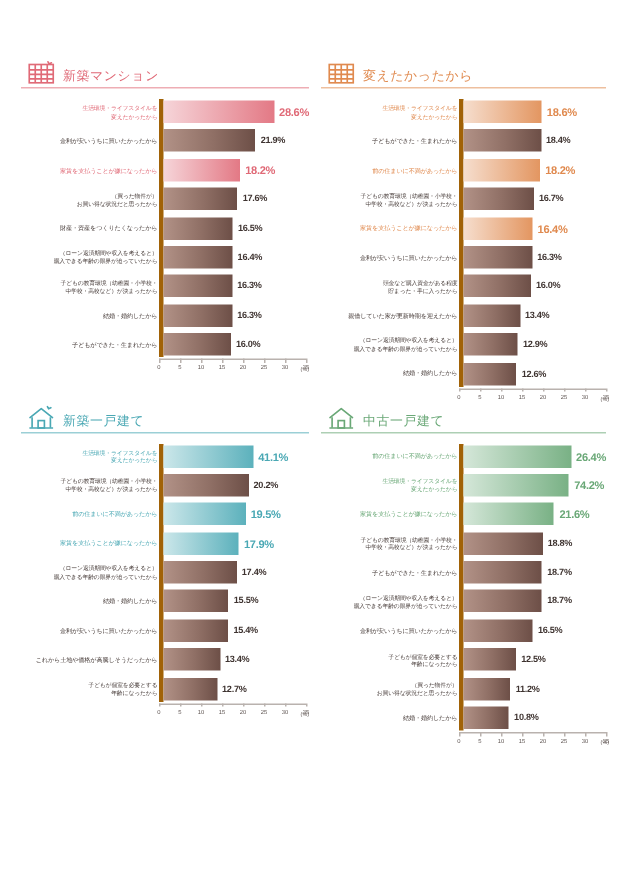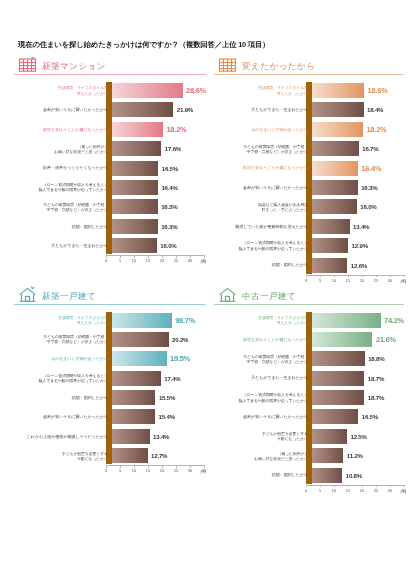--- a/index.html
+++ b/index.html
@@ -20,21 +20,21 @@
   .panel.left{padding-left:2px;}
 
   
   .p-head{display:flex;align-items:flex-end;gap:5px;padding:0 0 2px 4px;}
   .p-icon{width:19px;height:16px;flex:0 0 auto;display:block;}
   .p-title{font-size:8.6px;letter-spacing:0.4px;line-height:1;padding-bottom:1px;}
   .p-rule{height:1px;width:100%;margin:0 0 7px 0;}
 
   
   .chart{position:relative;padding-left:92px;box-sizing:border-box;}
-  .rows{position:relative;border-left:6px solid #a16207;}
+  .rows{position:relative;border-left:3px solid #a16207;}
   .row{display:flex;align-items:center;height:17px;margin-bottom:2.4px;position:relative;}
   .row:last-child{margin-bottom:0;}
   .r-label{
     position:absolute;right:100%;width:92px;padding-right:4px;box-sizing:border-box;
     text-align:right;font-size:4.1px;line-height:1.32;color:#463b38;letter-spacing:-0.1px;
   }
   .r-label.multi{font-size:3.9px;}
   .bar{height:15px;border-radius:0;}
   .r-val{font-size:6.1px;font-weight:bold;color:#3e3330;margin-left:3.5px;white-space:nowrap;letter-spacing:-0.2px;}
 
@@ -49,21 +49,20 @@
   .unit{position:absolute;right:-2px;top:5.2px;font-size:3.6px;color:#5d5350;}
 
   
   .bar.neutral{background:linear-gradient(90deg,#b29287 0%,#8f6f65 55%,#6d4f47 100%);}
 </style>
 </head>
 <body>
 
 <div class="page">
 
-  <div class="doc-title">現在の住まいを探し始めたきっかけは何ですか？（複数回答／上位 10 項目）</div>
 
   <div class="grid" id="grid">
       <div class="panel left">
         <div class="p-head">
           <span class="p-icon"><svg viewBox="0 0 19 16" width="19" height="16">
               <rect x="1.5" y="3" width="16" height="12.2" stroke="#e06a77" fill="none" stroke-width="1.1"></rect>
               <line x1="1.5" y1="6.6" x2="17.5" y2="6.6" stroke="#e06a77" fill="none" stroke-width="1.1"></line>
               <line x1="1.5" y1="9.6" x2="17.5" y2="9.6" stroke="#e06a77" fill="none" stroke-width="1.1"></line>
               <line x1="1.5" y1="12.6" x2="17.5" y2="12.6" stroke="#e06a77" fill="none" stroke-width="1.1"></line>
               <line x1="5.5" y1="3" x2="5.5" y2="15.2" stroke="#e06a77" fill="none" stroke-width="1.1"></line>
@@ -244,31 +243,36 @@
               <path d="M13.6 1.1 L14.4 2.5 L15.9 1.8" stroke="#4aa8b4" fill="none" stroke-width="1.1" stroke-linecap="round"></path>
             </svg></span>
           <span class="p-title" style="color: rgb(74, 168, 180);">新築一戸建て</span>
         </div>
         <div class="p-rule" style="background: rgb(155, 207, 214);"></div>
         <div class="chart">
           <div class="rows">
             <div class="row hl">
               <div class="r-label multi" style="color: rgb(74, 168, 180);">生活環境・ライフスタイルを<br>変えたかったから</div>
               <div class="bar" style="width: 59.64px; background: linear-gradient(90deg, rgb(204, 231, 234) 0%, rgb(92, 177, 188) 100%);"></div>
-              <div class="r-val" style="color: rgb(74, 168, 180);">98.7%</div>
+              <div class="r-val" style="color: rgb(74, 168, 180);">41.1%</div>
             </div>
             <div class="row">
               <div class="r-label multi">子どもの教育環境（幼稚園・小学校・<br>中学校・高校など）が決まったから</div>
               <div class="bar neutral" style="width: 56.56px;"></div>
               <div class="r-val">20.2%</div>
             </div>
             <div class="row hl">
               <div class="r-label" style="color: rgb(74, 168, 180);">前の住まいに不満があったから</div>
               <div class="bar" style="width: 54.6px; background: linear-gradient(90deg, rgb(204, 231, 234) 0%, rgb(92, 177, 188) 100%);"></div>
               <div class="r-val" style="color: rgb(74, 168, 180);">19.5%</div>
+            </div>
+            <div class="row hl">
+              <div class="r-label" style="color: rgb(74, 168, 180);">家賃を支払うことが嫌になったから</div>
+              <div class="bar" style="width: 50.12px; background: linear-gradient(90deg, rgb(204, 231, 234) 0%, rgb(92, 177, 188) 100%);"></div>
+              <div class="r-val" style="color: rgb(74, 168, 180);">17.9%</div>
             </div>
             <div class="row">
               <div class="r-label multi">（ローン返済期間や収入を考えると）<br>購入できる年齢の限界が迫っていたから</div>
               <div class="bar neutral" style="width: 48.72px;"></div>
               <div class="r-val">17.4%</div>
             </div>
             <div class="row">
               <div class="r-label">結婚・婚約したから</div>
               <div class="bar neutral" style="width: 43.4px;"></div>
               <div class="r-val">15.5%</div>
@@ -319,20 +323,25 @@
               <line x1="15.6" y1="8.2" x2="15.6" y2="15.2" stroke="#6aa877" fill="none" stroke-width="1.1"></line>
               <line x1="1.6" y1="15.3" x2="17.4" y2="15.3" stroke="#6aa877" fill="none" stroke-width="1.1"></line>
               <rect x="7.4" y="10.4" width="4.2" height="4.9" stroke="#6aa877" fill="none" stroke-width="1.1"></rect>
             </svg></span>
           <span class="p-title" style="color: rgb(106, 168, 119);">中古一戸建て</span>
         </div>
         <div class="p-rule" style="background: rgb(173, 207, 180);"></div>
         <div class="chart">
           <div class="rows">
             <div class="row hl">
+              <div class="r-label" style="color: rgb(106, 168, 119);">前の住まいに不満があったから</div>
+              <div class="bar" style="width: 73.92px; background: linear-gradient(90deg, rgb(213, 231, 217) 0%, rgb(121, 177, 133) 100%);"></div>
+              <div class="r-val" style="color: rgb(106, 168, 119);">26.4%</div>
+            </div>
+            <div class="row hl">
               <div class="r-label multi" style="color: rgb(106, 168, 119);">生活環境・ライフスタイルを<br>変えたかったから</div>
               <div class="bar" style="width: 70.28px; background: linear-gradient(90deg, rgb(213, 231, 217) 0%, rgb(121, 177, 133) 100%);"></div>
               <div class="r-val" style="color: rgb(106, 168, 119);">74.2%</div>
             </div>
             <div class="row hl">
               <div class="r-label" style="color: rgb(106, 168, 119);">家賃を支払うことが嫌になったから</div>
               <div class="bar" style="width: 60.48px; background: linear-gradient(90deg, rgb(213, 231, 217) 0%, rgb(121, 177, 133) 100%);"></div>
               <div class="r-val" style="color: rgb(106, 168, 119);">21.6%</div>
             </div>
             <div class="row">

